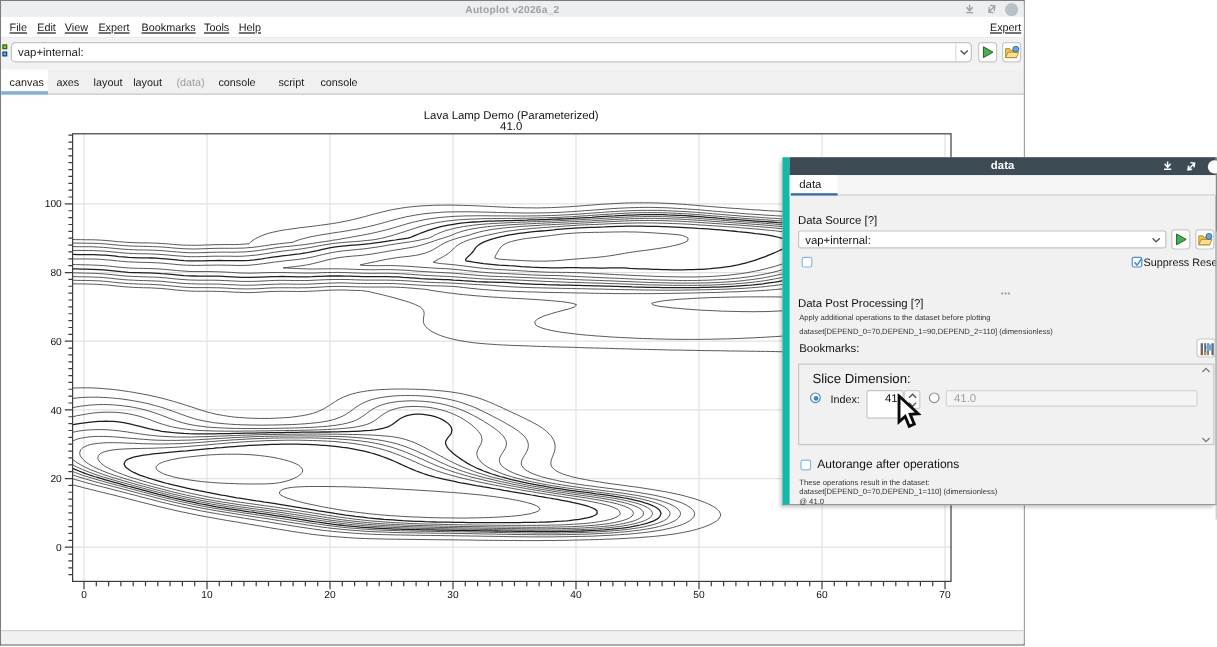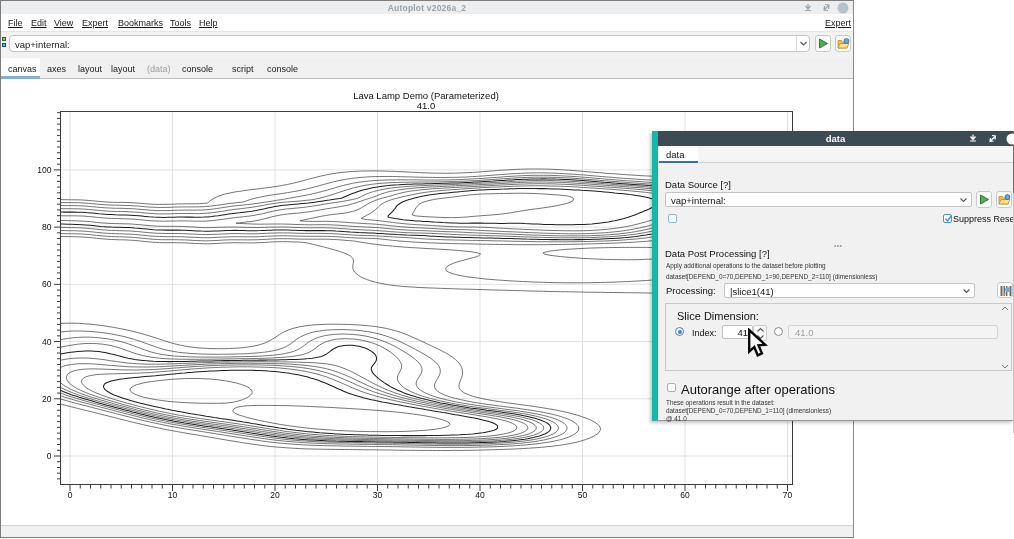--- a/index.html
+++ b/index.html
@@ -353,61 +353,55 @@
       <div class="cbox" style="left:285px;top:39px;border-color:#4a90d2"></div>
       <svg class="abs" style="left:285px;top:38px" width="11" height="11" viewBox="0 0 11 11">
           <path d="M2.5 5.5 L4.5 8 L8.5 2.5" stroke="#4a90d2" stroke-width="1.4" fill="none"></path>
         </svg>
 
       <div class="abs" style="left:295px;top:39px;white-space:nowrap;font-size:9px">Suppress Reset</div>
       <div class="abs" style="left:176px;top:67px;color:#9a9a9a;font-size:6.5px;letter-spacing:0.5px">•••</div>
       <div class="abs" style="left:7px;top:73px">Data Post Processing [?]</div>
       <div class="dsmall abs" style="left:8px;top:87px">Apply additional operations to the dataset before plotting</div>
       <div class="dsmall abs" style="left:8px;top:98px">dataset[DEPEND_0=70,DEPEND_1=90,DEPEND_2=110] (dimensionless)</div>
-      <div class="abs" style="left:8px;top:110px">Processing:</div>
-      <div class="combo" style="left:66px;top:108px;width:251px;height:15px">
-        <div class="abs" style="left:5px;top:2px;font-size:9.5px">|slice1(41)</div>
-        <svg class="abs" style="right:3px;top:4px" width="9" height="7" viewBox="0 0 9 7">
-            <path d="M1.5 1.5 L4.5 4.5 L7.5 1.5" stroke="#555" stroke-width="1.1" fill="none"></path>
-          </svg>
-      </div>
+      <div class="abs" style="left:8px;top:110px">Bookmarks:</div>
       <div class="abs" style="left:339px;top:107px;width:16px;height:16px;background:#fff;border:1px solid #c9c9c9;border-radius:3px">
         <svg style="position:absolute;left:2px;top:2px" width="12" height="12" viewBox="0 0 12 12">
           <rect x="0.5" y="1" width="2" height="10" fill="#6a6a6a"></rect>
           <rect x="3.5" y="1" width="1.6" height="10" fill="#6a6a6a"></rect>
           <rect x="6" y="1" width="1.4" height="10" fill="#6a6a6a"></rect>
           <rect x="9.5" y="1" width="2" height="10" fill="#6a6a6a"></rect>
           <circle cx="7.8" cy="4.5" r="2.6" fill="#6fa8dc"></circle>
           <path d="M2.5 9.5 L6 7.5 L5 10.5 Z" fill="#e69138"></path>
         </svg>
       </div>
       <div id="innerpanel">
         <div class="abs" style="left:11px;top:6px;font-size:11px">Slice Dimension:</div>
         <div class="radio" style="left:9px;top:23px;border-color:#3f84c6"></div>
         <div class="abs" style="left:12px;top:26px;width:4px;height:4px;border-radius:50%;background:#3f84c6"></div>
         <div class="abs" style="left:26px;top:24px;font-size:9px">Index:</div>
-        <div class="combo" style="left:56px;top:21px;width:31px;height:14px">
+        <div class="combo" style="left:56px;top:21px;width:31px;height:24px">
             <div class="abs" style="right:4px;top:1px">41</div>
           </div>
         <div class="abs" style="left:87px;top:21px;width:14px;height:16px;background:#fafafa;border:1px solid #ccc;border-radius:2px">
           <svg style="position:absolute;left:2px;top:1px" width="9" height="13" viewBox="0 0 9 13">
               <path d="M1.5 4.5 L4.5 1.5 L7.5 4.5 M1.5 8.5 L4.5 11.5 L7.5 8.5" stroke="#555" stroke-width="1.1" fill="none"></path>
             </svg>
         </div>
         <div class="radio" style="left:108px;top:23px"></div>
         <div class="combo" style="left:122px;top:21px;width:210px;height:14px;background:#f4f4f4;border-color:#d4d4d4">
             <div class="abs" style="left:6px;top:1px;color:#9e9e9e">41.0</div>
           </div>
         <svg class="abs" style="left:334px;top:1px" width="10" height="66" viewBox="0 0 10 66">
           <path d="M2 5 L5 2 L8 5" stroke="#777" stroke-width="1" fill="none"></path>
           <path d="M2 60 L5 63 L8 60" stroke="#777" stroke-width="1" fill="none"></path>
         </svg>
       </div>
       <div class="cbox" style="left:9px;top:208px"></div>
-      <div class="abs" style="left:23px;top:207px;font-size:13px">Autorange after operations</div>
+      <div class="abs" style="left:23px;top:207px;font-size:10px">Autorange after operations</div>
       <div class="dsmall abs" style="left:8px;top:224px">These operations result in the dataset:</div>
       <div class="dsmall abs" style="left:8px;top:232px">dataset[DEPEND_0=70,DEPEND_1=110] (dimensionless)</div>
       <div class="dsmall abs" style="left:8px;top:240px">@ 41.0</div>
       <div class="abs" style="left:355px;top:18px;width:1px;height:240px;background:#c6c6c6"></div>
     </div>
     <svg class="abs" style="left:89px;top:197px" width="22" height="32" viewBox="0 0 22 32">
       <path d="M2.2 2 L2.2 23.5 L7.3 19 L10.7 27.3 L14.9 25.4 L11.5 17.3 L18.2 16.8 Z" fill="#ffffff" stroke="#0b0b0b" stroke-width="2.4" stroke-linejoin="miter"></path>
     </svg>
   </div>
 </div>

